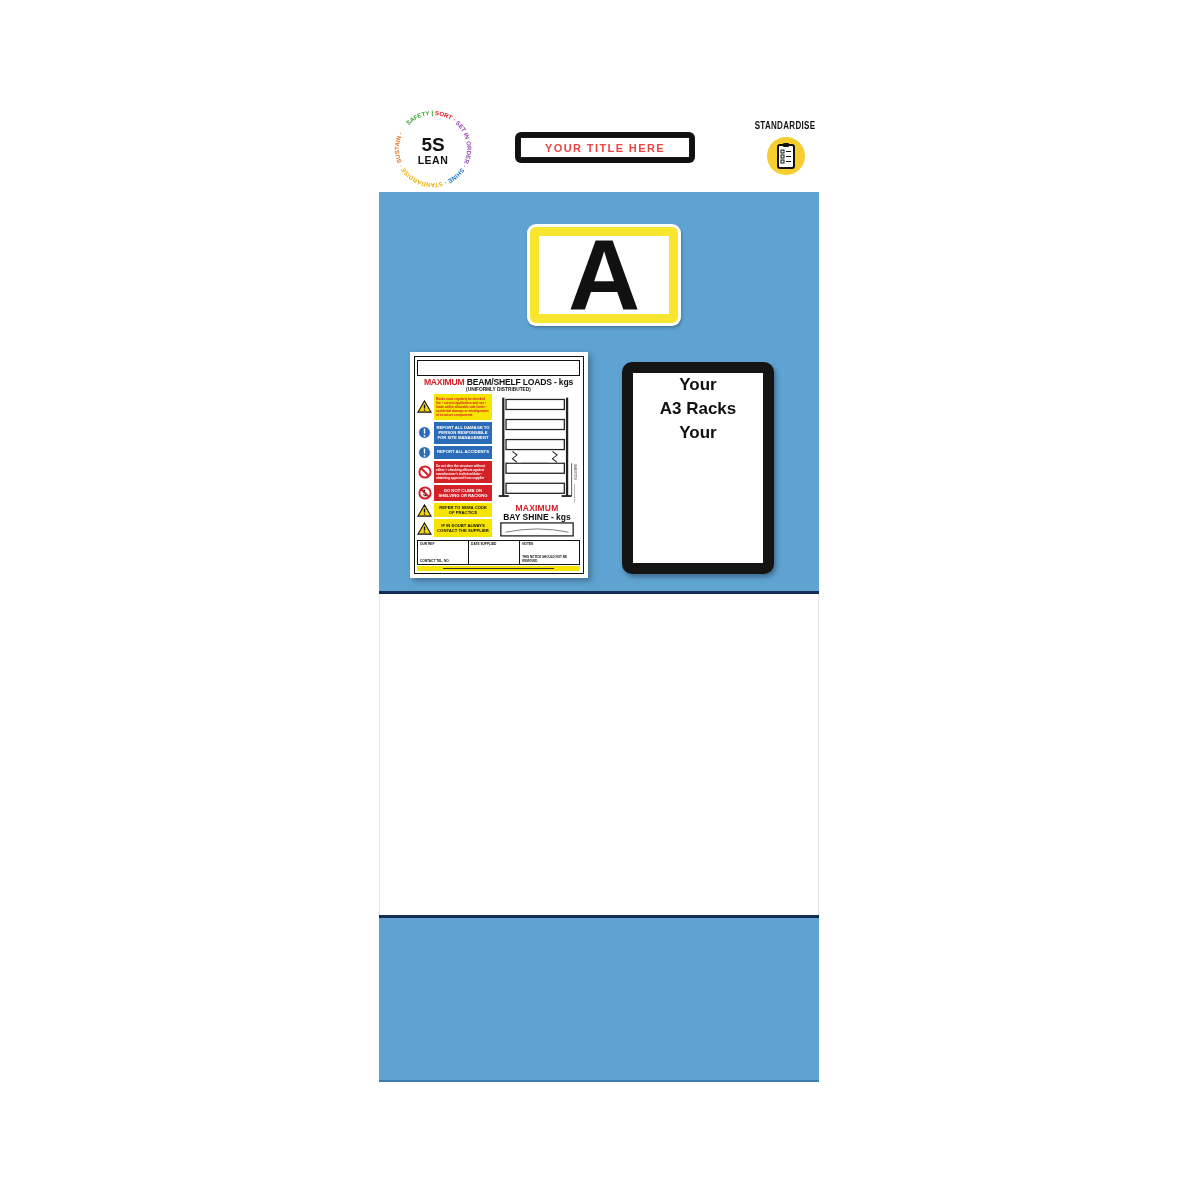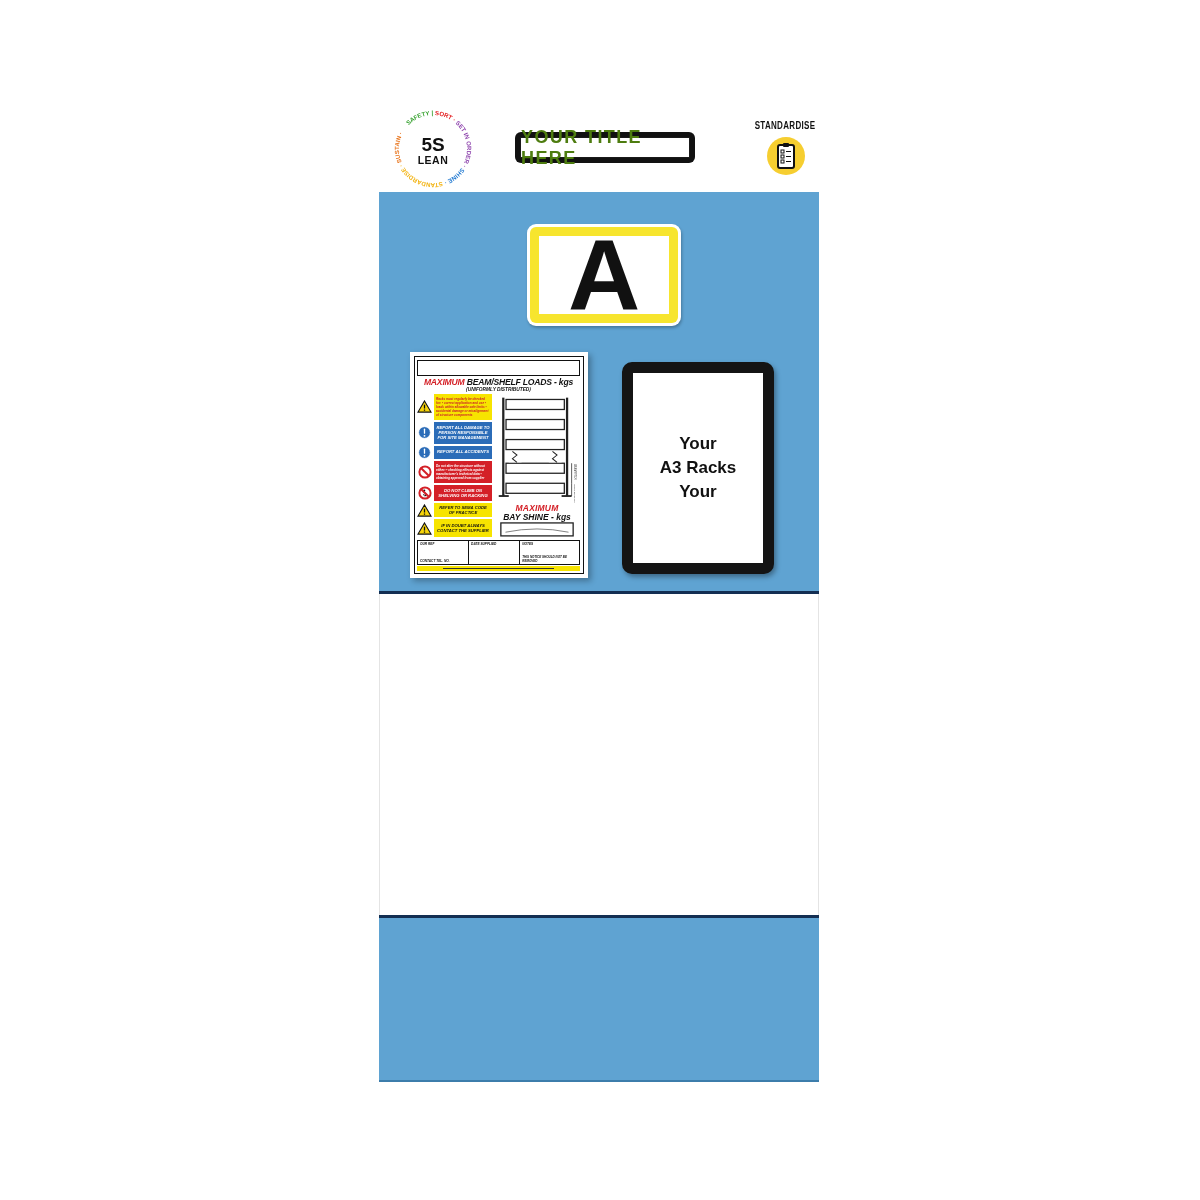--- a/index.html
+++ b/index.html
@@ -6,21 +6,21 @@
   *{box-sizing:border-box;}
   .canvas{position:relative;width:1200px;height:1200px;background:#fff;overflow:hidden;
           font-family:"Liberation Sans",sans-serif;}
 
   
   .logo-svg{position:absolute;left:387px;top:103px;width:92px;height:92px;}
   .title-plate{position:absolute;left:515px;top:132px;width:180px;height:31px;
                background:#111;border-radius:6px;padding:5px;}
   .title-plate-inner{width:100%;height:100%;background:#fff;border:1px solid #1a1a1a;
                display:flex;align-items:center;justify-content:center;}
-  .title-plate-inner span{font-size:18px;font-weight:700;letter-spacing:1.4px;color:#4d7c0f;}
+  .title-plate-inner span{font-size:11px;font-weight:700;letter-spacing:1.4px;color:#ef4444;}
   .standardise-label{position:absolute;left:742px;top:120px;width:86px;text-align:center;
                font-size:10px;font-weight:800;color:#111;transform:scaleX(.8);letter-spacing:.4px;}
   .standardise-circle{position:absolute;left:767px;top:137px;width:38px;height:38px;border-radius:50%;
                background:#f6ce30;display:flex;align-items:center;justify-content:center;}
 
   
   .top-panel{position:absolute;left:379px;top:192px;width:440px;height:402px;
              background:#5fa3d2;border-bottom:3px solid #132e52;}
   .white-section{position:absolute;left:379px;top:594px;width:440px;height:321px;background:#fff;
              border-left:1px solid #e4e4e4;border-right:1px solid #e4e4e4;}
@@ -30,28 +30,28 @@
   
   .a-card{position:absolute;left:527px;top:224px;width:154px;height:102px;background:#fff;
           border-radius:9px;padding:3px;box-shadow:1px 2px 3px rgba(0,0,0,.25);}
   .a-card-yellow{width:100%;height:100%;background:#f7e52e;border-radius:6px;padding:9px;}
   .a-card-white{width:100%;height:100%;background:#fff;display:flex;align-items:center;justify-content:center;}
   .a-letter{font-size:100px;line-height:.78;font-weight:900;color:#111;}
 
   
   .a3-frame{position:absolute;left:622px;top:362px;width:152px;height:212px;background:#fff;
             border:11px solid #141414;border-radius:10px;box-shadow:2px 3px 5px rgba(0,0,0,.35);
-            display:flex;align-items:center;justify-content:center;}
+            display:flex;justify-content:center;}
   .a3-text{text-align:center;font-size:17px;font-weight:800;line-height:1.4;color:#111;}
 
   
   .poster{position:absolute;left:410px;top:352px;width:178px;height:226px;background:#fff;
           padding:4px;box-shadow:3px 3px 6px rgba(0,0,0,.3);}
   .poster-inner{width:100%;height:100%;border:1.5px solid #111;padding:3px 3px 2px 2px;
-          display:flex;flex-direction:column;font-style:italic;}
+          display:flex;flex-direction:column;}
   .notice-header-box{height:16px;border:1px solid #111;margin-bottom:2px;flex:none;}
   .notice-title{text-align:center;font-size:8.6px;font-weight:800;letter-spacing:-.2px;
           color:#111;line-height:1.05;white-space:nowrap;}
   .notice-title .red{color:#d42027;}
   .notice-subtitle{text-align:center;font-size:4.8px;font-weight:800;color:#111;margin-bottom:2px;}
   .notice-main{display:flex;flex:1;gap:2px;min-height:0;}
   .notice-left{width:80px;display:flex;flex-direction:column;gap:2px;}
   .n-row{display:flex;gap:2px;align-items:stretch;}
   .n-icon{width:15px;flex:none;display:flex;align-items:center;justify-content:center;}
   .n-box{flex:1;display:flex;align-items:center;justify-content:center;padding:1px 2px;}

